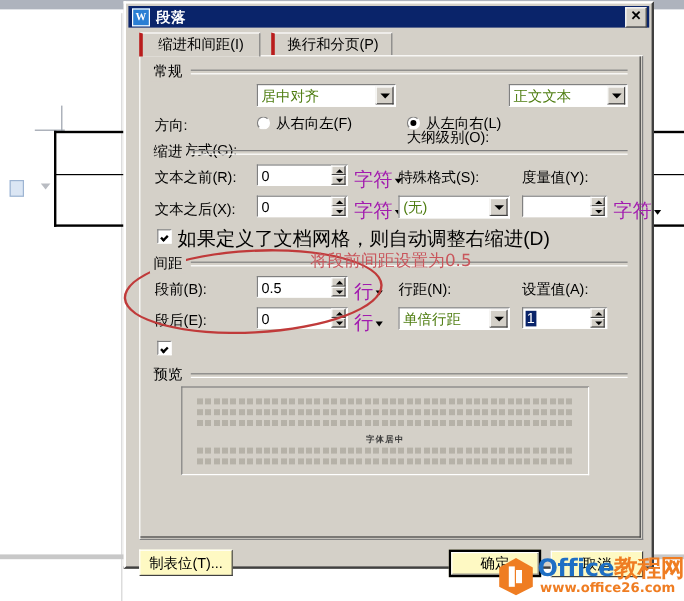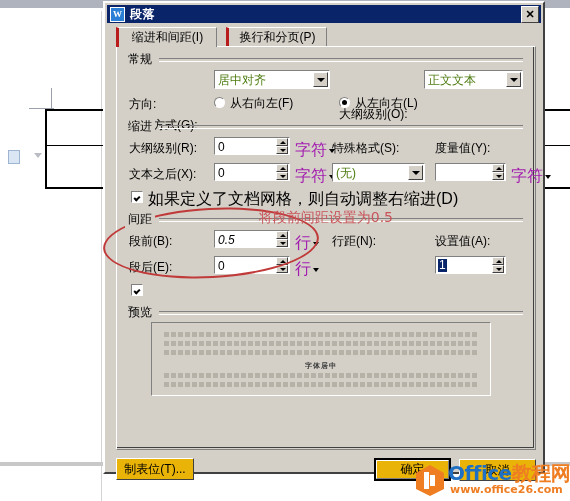--- a/index.html
+++ b/index.html
@@ -195,21 +195,21 @@
     background:repeating-linear-gradient(90deg,#b0aca2 0 5px,#d4d0c8 5px 7px);
     opacity:.85;
   }
   .pv-center{
     position:absolute;left:0;right:0;text-align:center;
     font-size:7px;color:#3a3a3a;font-weight:bold;letter-spacing:1px;
   }
 
   
   .btn{
-    position:absolute;background:#eab308;
+    position:absolute;background:#fef9c3;
     border-top:1px solid #ffffff;border-left:1px solid #ffffff;
     border-right:1px solid #404040;border-bottom:1px solid #404040;
     display:flex;align-items:center;justify-content:center;
     font-size:12px;color:#000;box-sizing:border-box;cursor:default;
   }
   .btn.default{border:2px solid #000000;}
   .btn.default span{
     display:flex;align-items:center;justify-content:center;
     width:100%;height:100%;
     border-top:1px solid #ffffff;border-left:1px solid #ffffff;
@@ -312,21 +312,21 @@
         <span>从右向左(F)</span>
       </div>
       <div class="radio on" style="left:222px;top:48px;">
         <span class="dot"></span>
         <span>从左向右(L)</span>
       </div>
 
       <div class="grouplabel" style="left:8px;top:71px;">缩进</div>
       <div class="grouprule" style="left:42px;top:78px;width:364px;"></div>
 
-      <div class="fld" style="left:12px;top:93px;">大纲级别(R):</div>
+      <div class="fld" style="left:12px;top:93px;">文本之前(R):</div>
       <div class="txt" style="left:97px;top:90px;width:76px;height:18px;">
         <div class="v">0</div>
       </div>
       <div class="spin" style="left:159px;top:91px;">
         <div class="b up">
             <i></i>
           </div>
         <div class="b dn">
             <i></i>
           </div>
@@ -377,21 +377,21 @@
 
       <div class="chk on" style="left:14px;top:142px;">
         <span class="box"></span>
         <span>如果定义了文档网格，则自动调整右缩进(D)</span>
       </div>
 
       <div class="grouplabel" style="left:8px;top:164px;">间距</div>
       <div class="grouprule" style="left:42px;top:171px;width:364px;"></div>
 
       <div class="fld" style="left:12px;top:186px;">段前(B):</div>
-      <div class="txt" style="left:97px;top:183px;width:76px;height:18px;font-style:italic;">
+      <div class="txt" style="left:97px;top:183px;width:76px;height:18px;">
         <div class="v">0.5</div>
       </div>
       <div class="spin" style="left:159px;top:184px;">
         <div class="b up">
             <i></i>
           </div>
         <div class="b dn">
             <i></i>
           </div>
       </div>
@@ -409,20 +409,26 @@
           </div>
         <div class="b dn">
             <i></i>
           </div>
       </div>
       <div class="unit" style="left:178px;top:212px;">
         <span>行</span><i></i>
       </div>
 
       <div class="fld" style="left:215px;top:186px;">行距(N):</div>
+      <div class="combo" style="left:215px;top:209px;width:93px;height:19px;">
+        <div class="v">单倍行距</div>
+        <div class="btn">
+            <i></i>
+          </div>
+      </div>
 
       <div class="fld" style="left:318px;top:186px;">设置值(A):</div>
       <div class="txt" style="left:318px;top:209px;width:71px;height:18px;">
         <div class="vsel">1</div>
       </div>
       <div class="spin" style="left:375px;top:210px;">
         <div class="b up">
             <i></i>
           </div>
         <div class="b dn">

